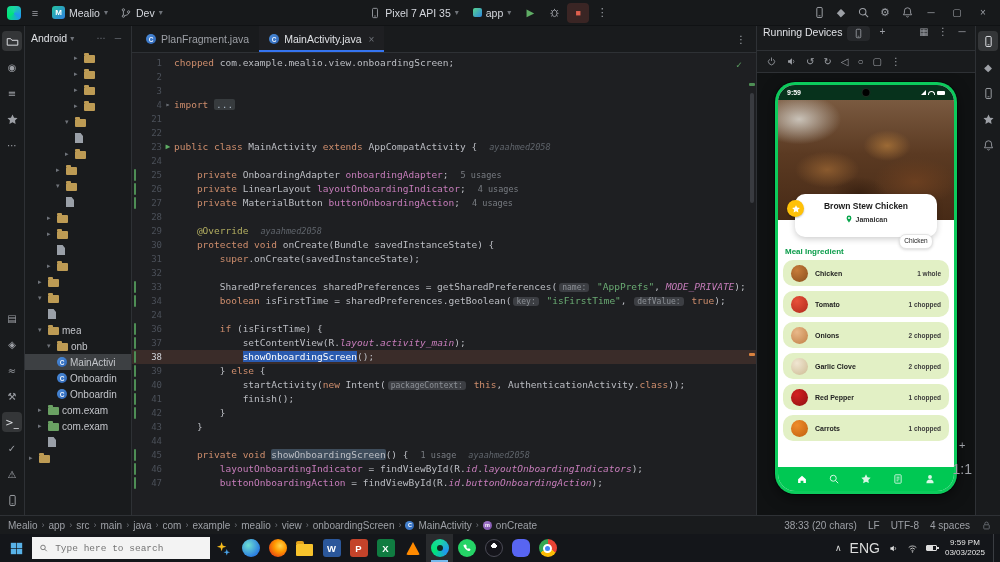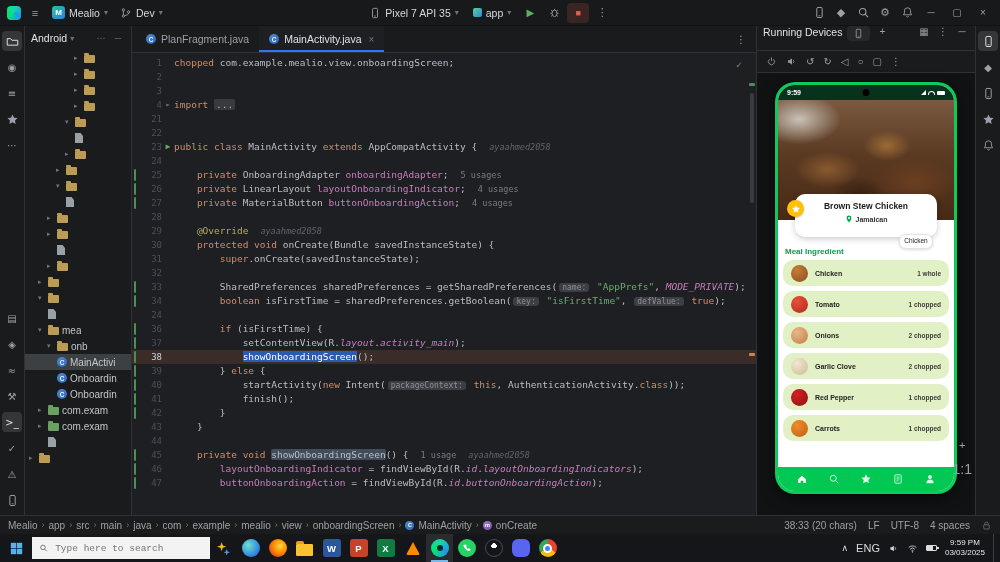--- a/index.html
+++ b/index.html
@@ -174,21 +174,21 @@
   .k-studio::after{content:"";position:absolute;left:6px;top:6px;width:6px;height:6px;border-radius:50%;background:#0f2a22}
   .k-whatsapp{border-radius:50%;background:#25d366}
   .k-whatsapp svg{width:10px;height:10px}
   .k-obs{border-radius:50%;background:radial-gradient(circle at 50% 36%,#fff 0 20%,rgba(0,0,0,0) 21%),#14141a;border:1px solid #4a4a55}
   .k-discord{border-radius:6px;background:#5865f2}
   .k-chrome{border-radius:50%;background:conic-gradient(#ea4335 0 33%,#fbbc05 0 66%,#34a853 0 100%);position:relative}
   .k-chrome::after{content:"";position:absolute;inset:4.5px;border-radius:50%;background:#4285f4;border:2px solid #fff}
   .tray{margin-left:auto;display:flex;align-items:center;gap:8px;padding-right:2px;height:100%}
   .tr-ic{color:#ddd;font-size:9px;display:flex;align-items:center}
   .tr-ic svg{width:11px;height:11px}
-  .tr-txt{color:#ddd;font-size:11px}
+  .tr-txt{color:#ddd;font-size:14px}
   .bat-ic{width:11px;height:6px;border:1px solid #ddd;border-radius:1px;position:relative;background:linear-gradient(90deg,#ddd 0 70%,rgba(0,0,0,0) 70%)}
   .bat-ic::after{content:"";position:absolute;right:-3px;top:1px;width:2px;height:2px;background:#ddd}
   .clock{text-align:center;font-size:8px;color:#e6e6e6;line-height:1.3}
   .tr-edge{width:5px;height:100%;border-left:1px solid #3a3d42}
 </style>
 </head>
 <body>
 
 <div class="screen">
 

